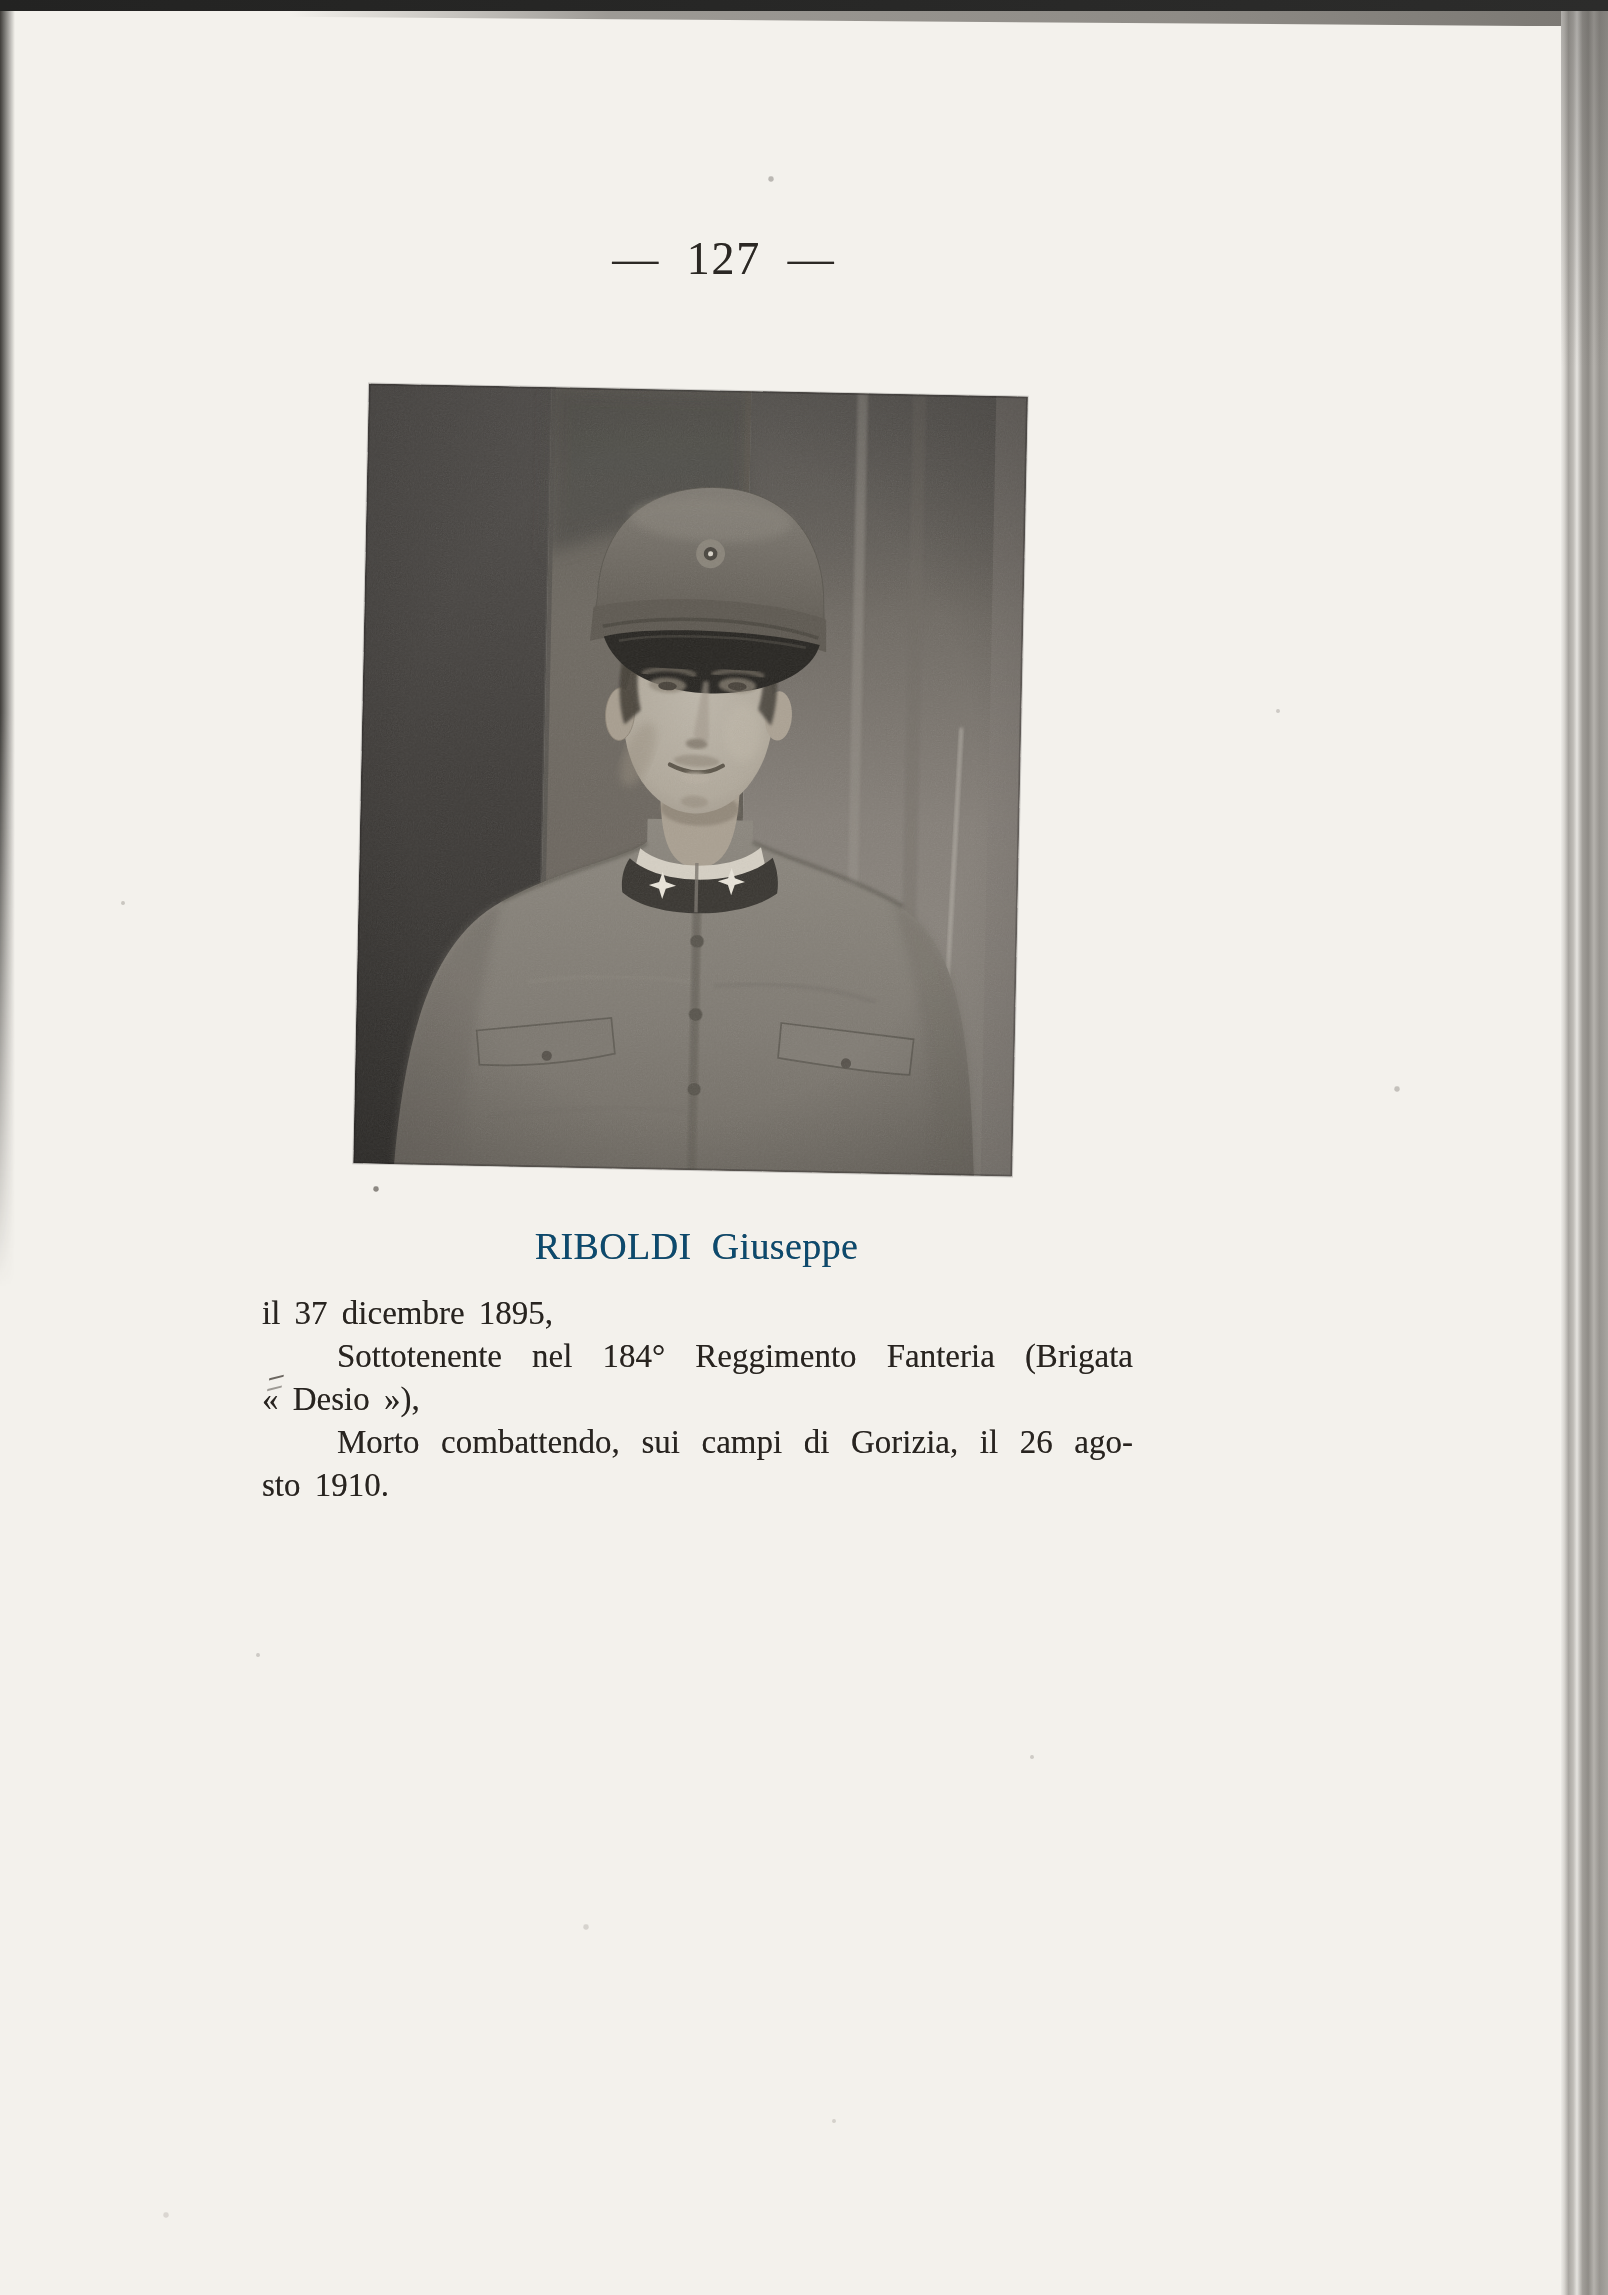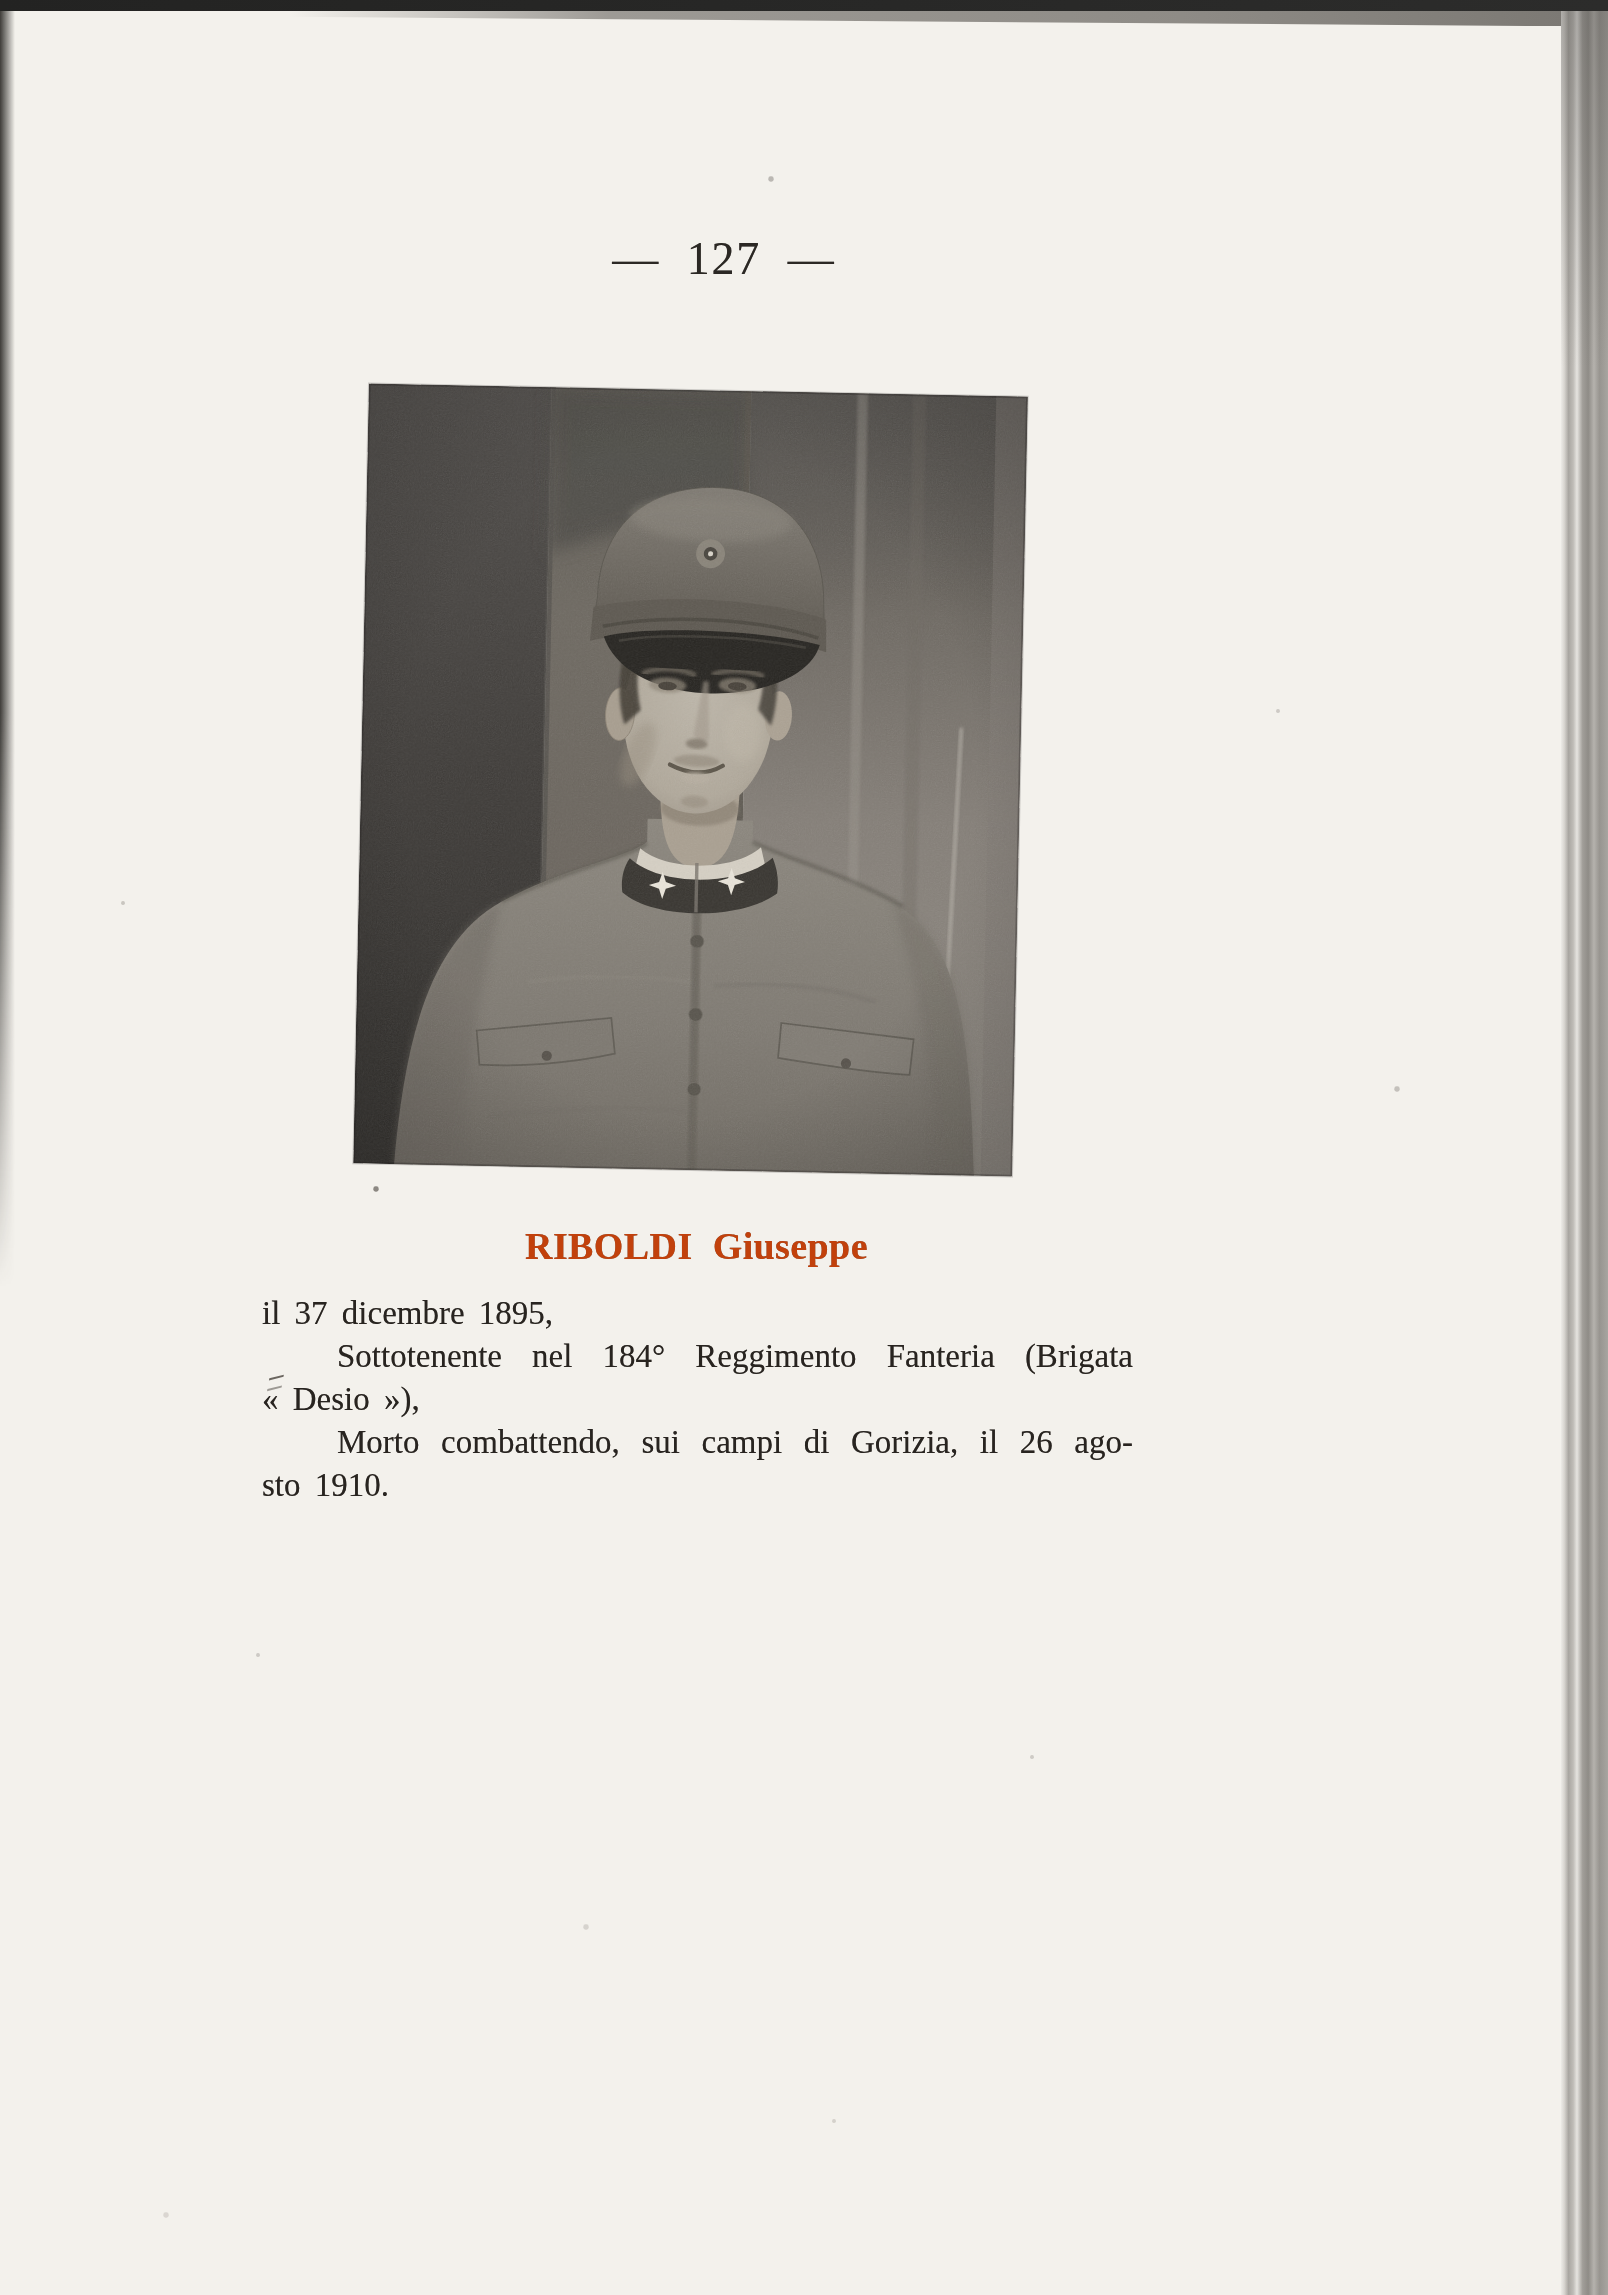--- a/index.html
+++ b/index.html
@@ -31,21 +31,21 @@
   .page-number{position:absolute;left:262px;top:210px;width:869px;margin:18px;
     text-align:center;text-indent:18.7px;
     font-size:46px;line-height:39px;font-weight:400;color:#2b2824;
     letter-spacing:1.7px;word-spacing:13.6px;
     text-shadow:0 0 0.5px rgba(40,36,32,.55);}
   .photo{position:absolute;left:361px;top:379px;width:659px;height:780px;margin:0;
     transform:rotate(1.15deg);transform-origin:50% 50%;
     box-shadow:0 0 0 0.9px rgba(30,28,25,.18);}
   .photo svg{display:block}
   .title{position:absolute;left:262px;top:1215px;width:869px;margin:0;
-    text-align:center;font-size:38px;line-height:41px;font-weight:700;color:#c2410c;
+    text-align:center;font-size:38px;line-height:41px;font-weight:400;color:#0c4a6e;
     letter-spacing:0.4px;word-spacing:10.2px;
     text-shadow:0 0 0.5px rgba(34,31,27,.6);}
   .bio{position:absolute;left:262px;top:1281px;width:871px;
     font-size:33px;line-height:43px;color:#282420;word-spacing:6px;
     text-shadow:0 0 0.5px rgba(40,36,30,.5);}
   .bio p{margin:0;white-space:nowrap}
   .bio p.j{white-space:normal;text-align:justify;text-align-last:justify}
   .bio p.ind{text-indent:75px}
   
   .print-mark{position:absolute;left:268px;top:1366px;width:14.5px;height:7.7px;

